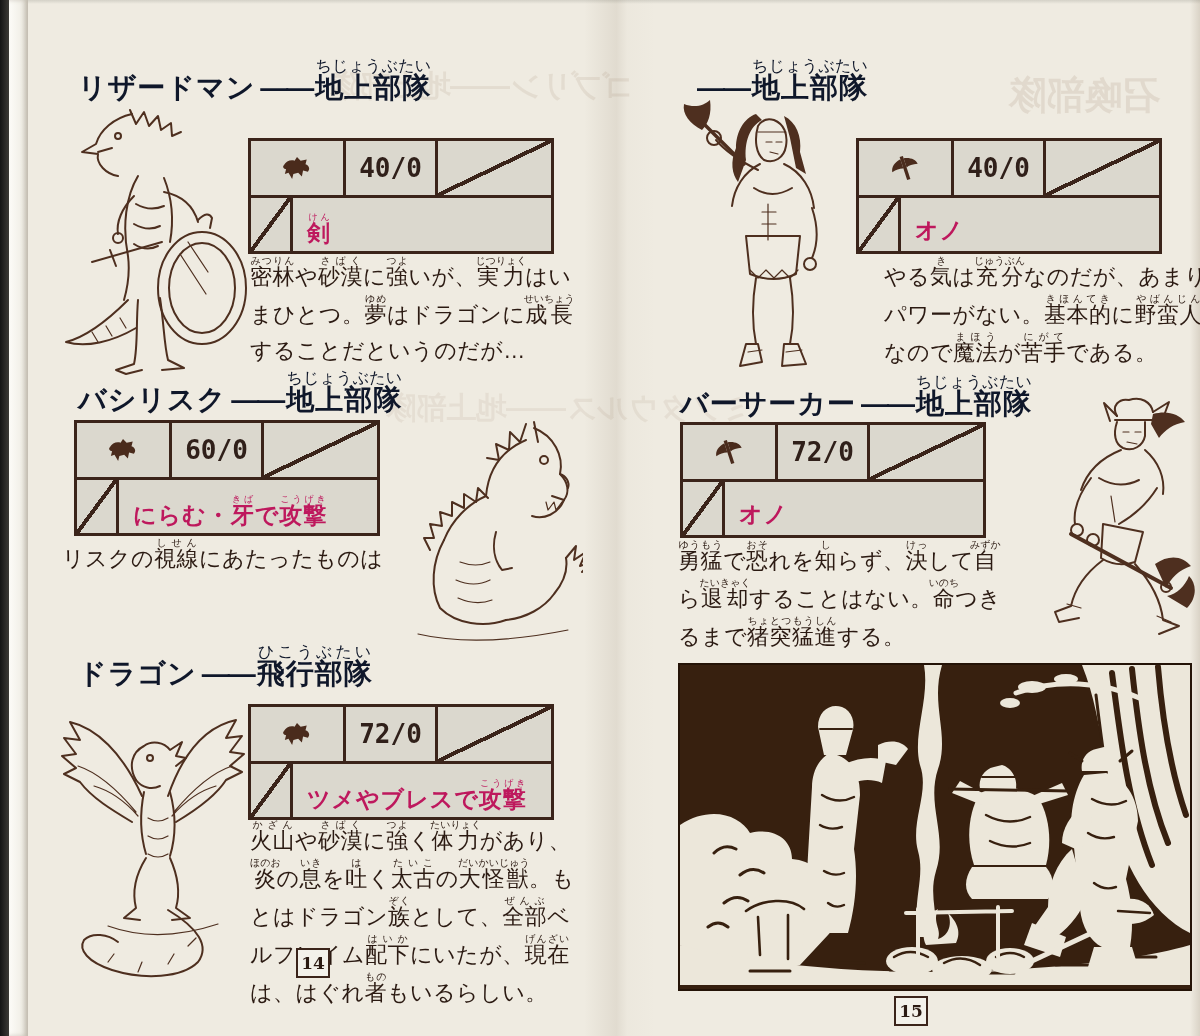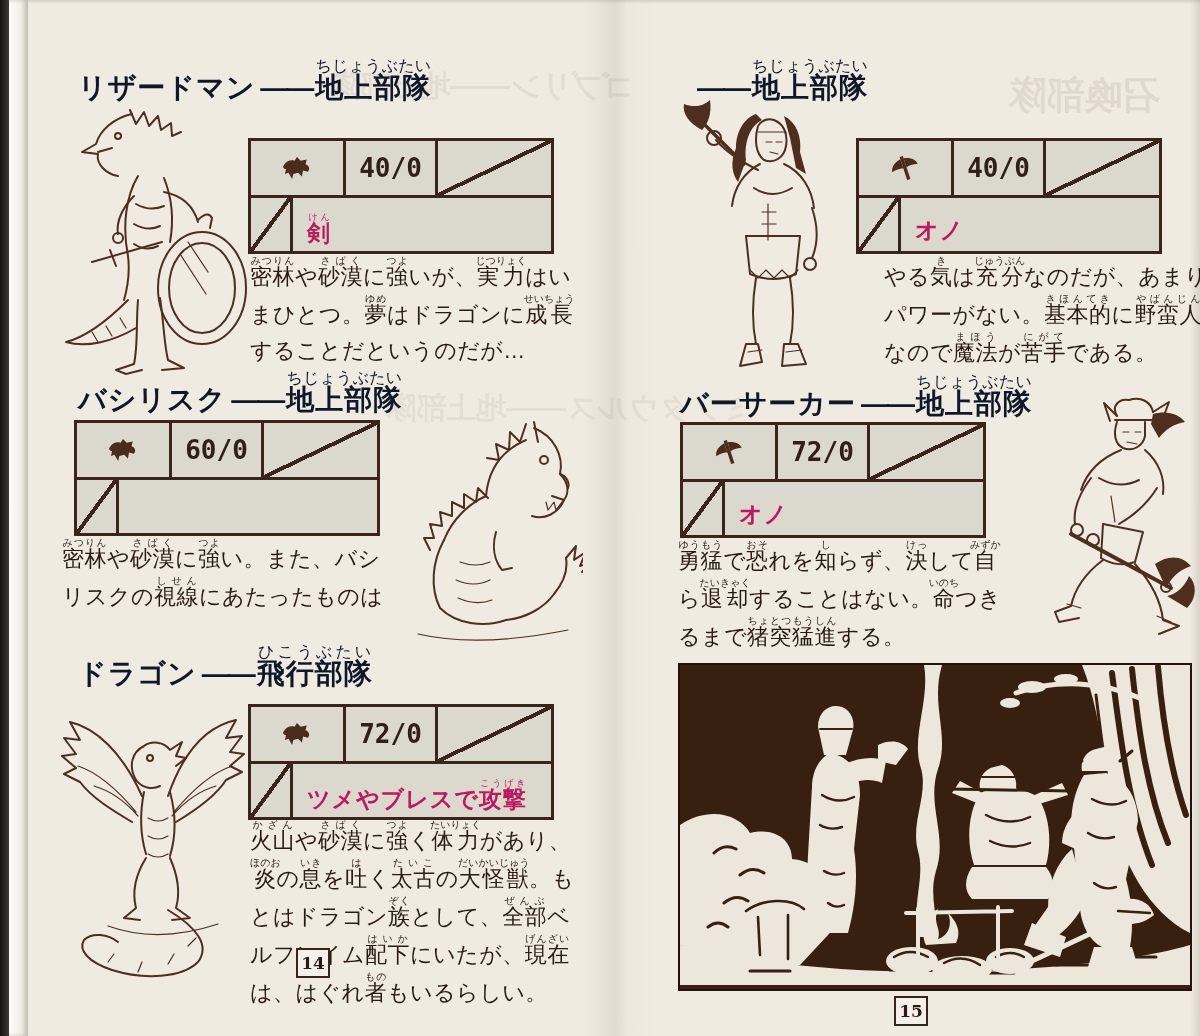--- a/index.html
+++ b/index.html
@@ -147,20 +147,23 @@
       <svg class="unit-icon icon-beast" viewBox="0 0 28 24">
           <path d="M3,10 C5,6 9,5 12,6 L14,3 L17,6 L22,5 L21,9 C24,10 25,13 23,15 L19,14 L18,19 L15,16 L11,17 L10,21 L7,16 L4,17 L5,13 C3,13 2,11 3,10 Z" fill="#4a2b1c"></path>
         </svg>
 
     </div>
     <div class="cell stat-cell">60/0</div>
     <div class="cell diag diag-big"></div>
   </div>
   <div class="row r2">
     <div class="cell diag diag-small"></div>
+    <div class="cell attack-cell">
+        <span class="tline">にらむ・<ruby>牙<rt>きば</rt></ruby>で<ruby>攻撃<rt>こうげき</rt></ruby></span>
+      </div>
   </div>
 </div>
 
 <svg class="abs art" style="left:348px;top:412px" width="235" height="245" viewBox="0 0 235 245">
   <path d="M186,10 l4,20"></path>
   <path d="M178,12 l-6,18 -10,-10 -1,18 -13,-6 3,16 -12,-2"></path>
   <path d="M186,16 C206,24 216,44 212,62 C220,70 222,80 216,88 l-12,-4"></path>
   <path d="M216,88 C210,102 196,108 184,104"></path>
   <path d="M212,62 C218,64 222,70 220,76"></path>
   <path class="thin" d="M214,90 l-6,8 -2,-8 -6,8 -2,-8"></path>
@@ -169,21 +172,20 @@
   <path d="M140,86 l-10,-10 -2,14 -12,-8 0,14 -12,-6 0,14 -12,-4 2,14 -12,-2 4,14 -10,0 6,12"></path>
   <path d="M96,128 C84,150 82,176 92,196 C108,212 136,216 158,208"></path>
   <path class="thin" d="M112,150 q16,6 30,0 M108,168 q18,8 34,0 M110,186 q18,8 34,2"></path>
   <path d="M148,120 C144,134 146,148 154,158 l10,-2"></path>
   <path d="M158,208 C178,206 196,196 206,182 C216,170 220,158 218,146"></path>
   <path d="M218,146 l10,-12 -2,14 12,-8 -6,14 12,-4 -10,10"></path>
   <path class="thin" d="M70,222 q60,14 150,-4"></path>
 </svg>
 
 <div class="abs desc" style="left:62px;top:538px;width:300px">
-    <span class="tline"><ruby>密林<rt>みつりん</rt></ruby>や<ruby>砂漠<rt>さばく</rt></ruby>に<ruby>強<rt>つよ</rt></ruby>い。また、バシ</span>
     <span class="tline">リスクの<ruby>視線<rt>しせん</rt></ruby>にあたったものは</span>
   </div>
 
 <div class="abs sec-header" style="left:78px;top:644px">
   <span class="sec-title">ドラゴン</span>
   <span class="sec-dash">――</span>
   <span class="sec-type"><span class="tline"><ruby>飛行部隊<rt>ひこうぶたい</rt></ruby></span></span>
 </div>
 
 <svg class="abs art" style="left:48px;top:688px" width="215" height="305" viewBox="0 0 215 305">

